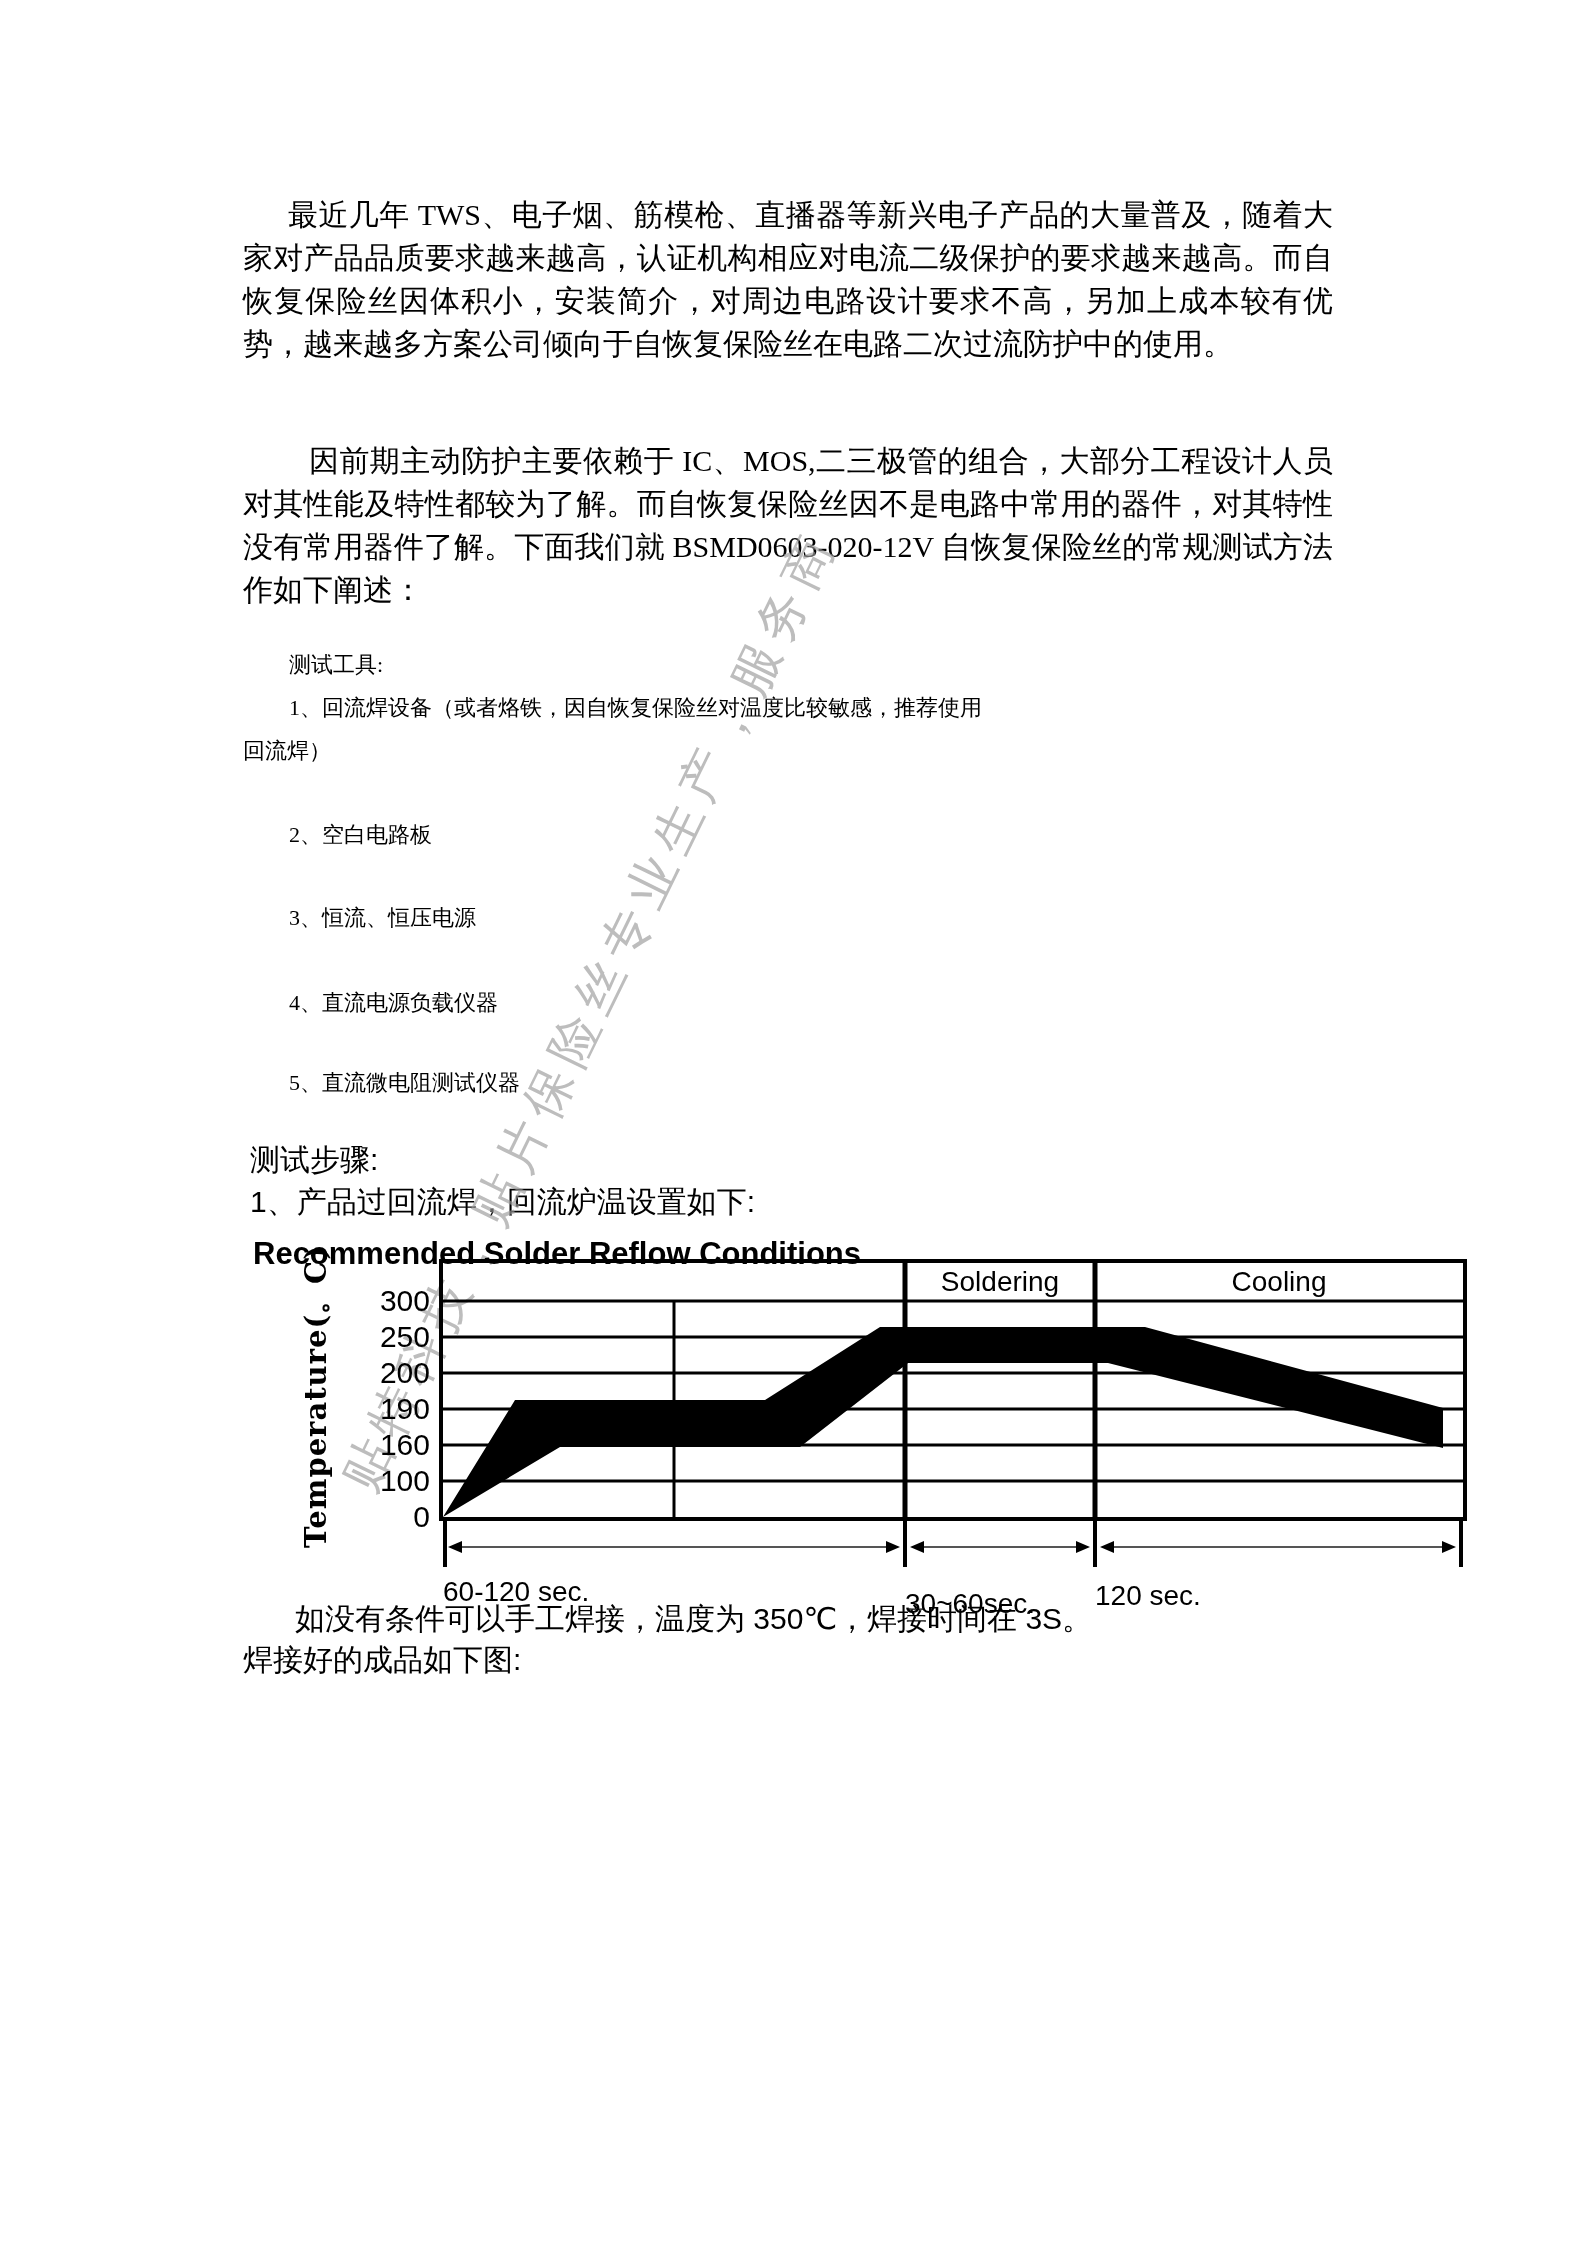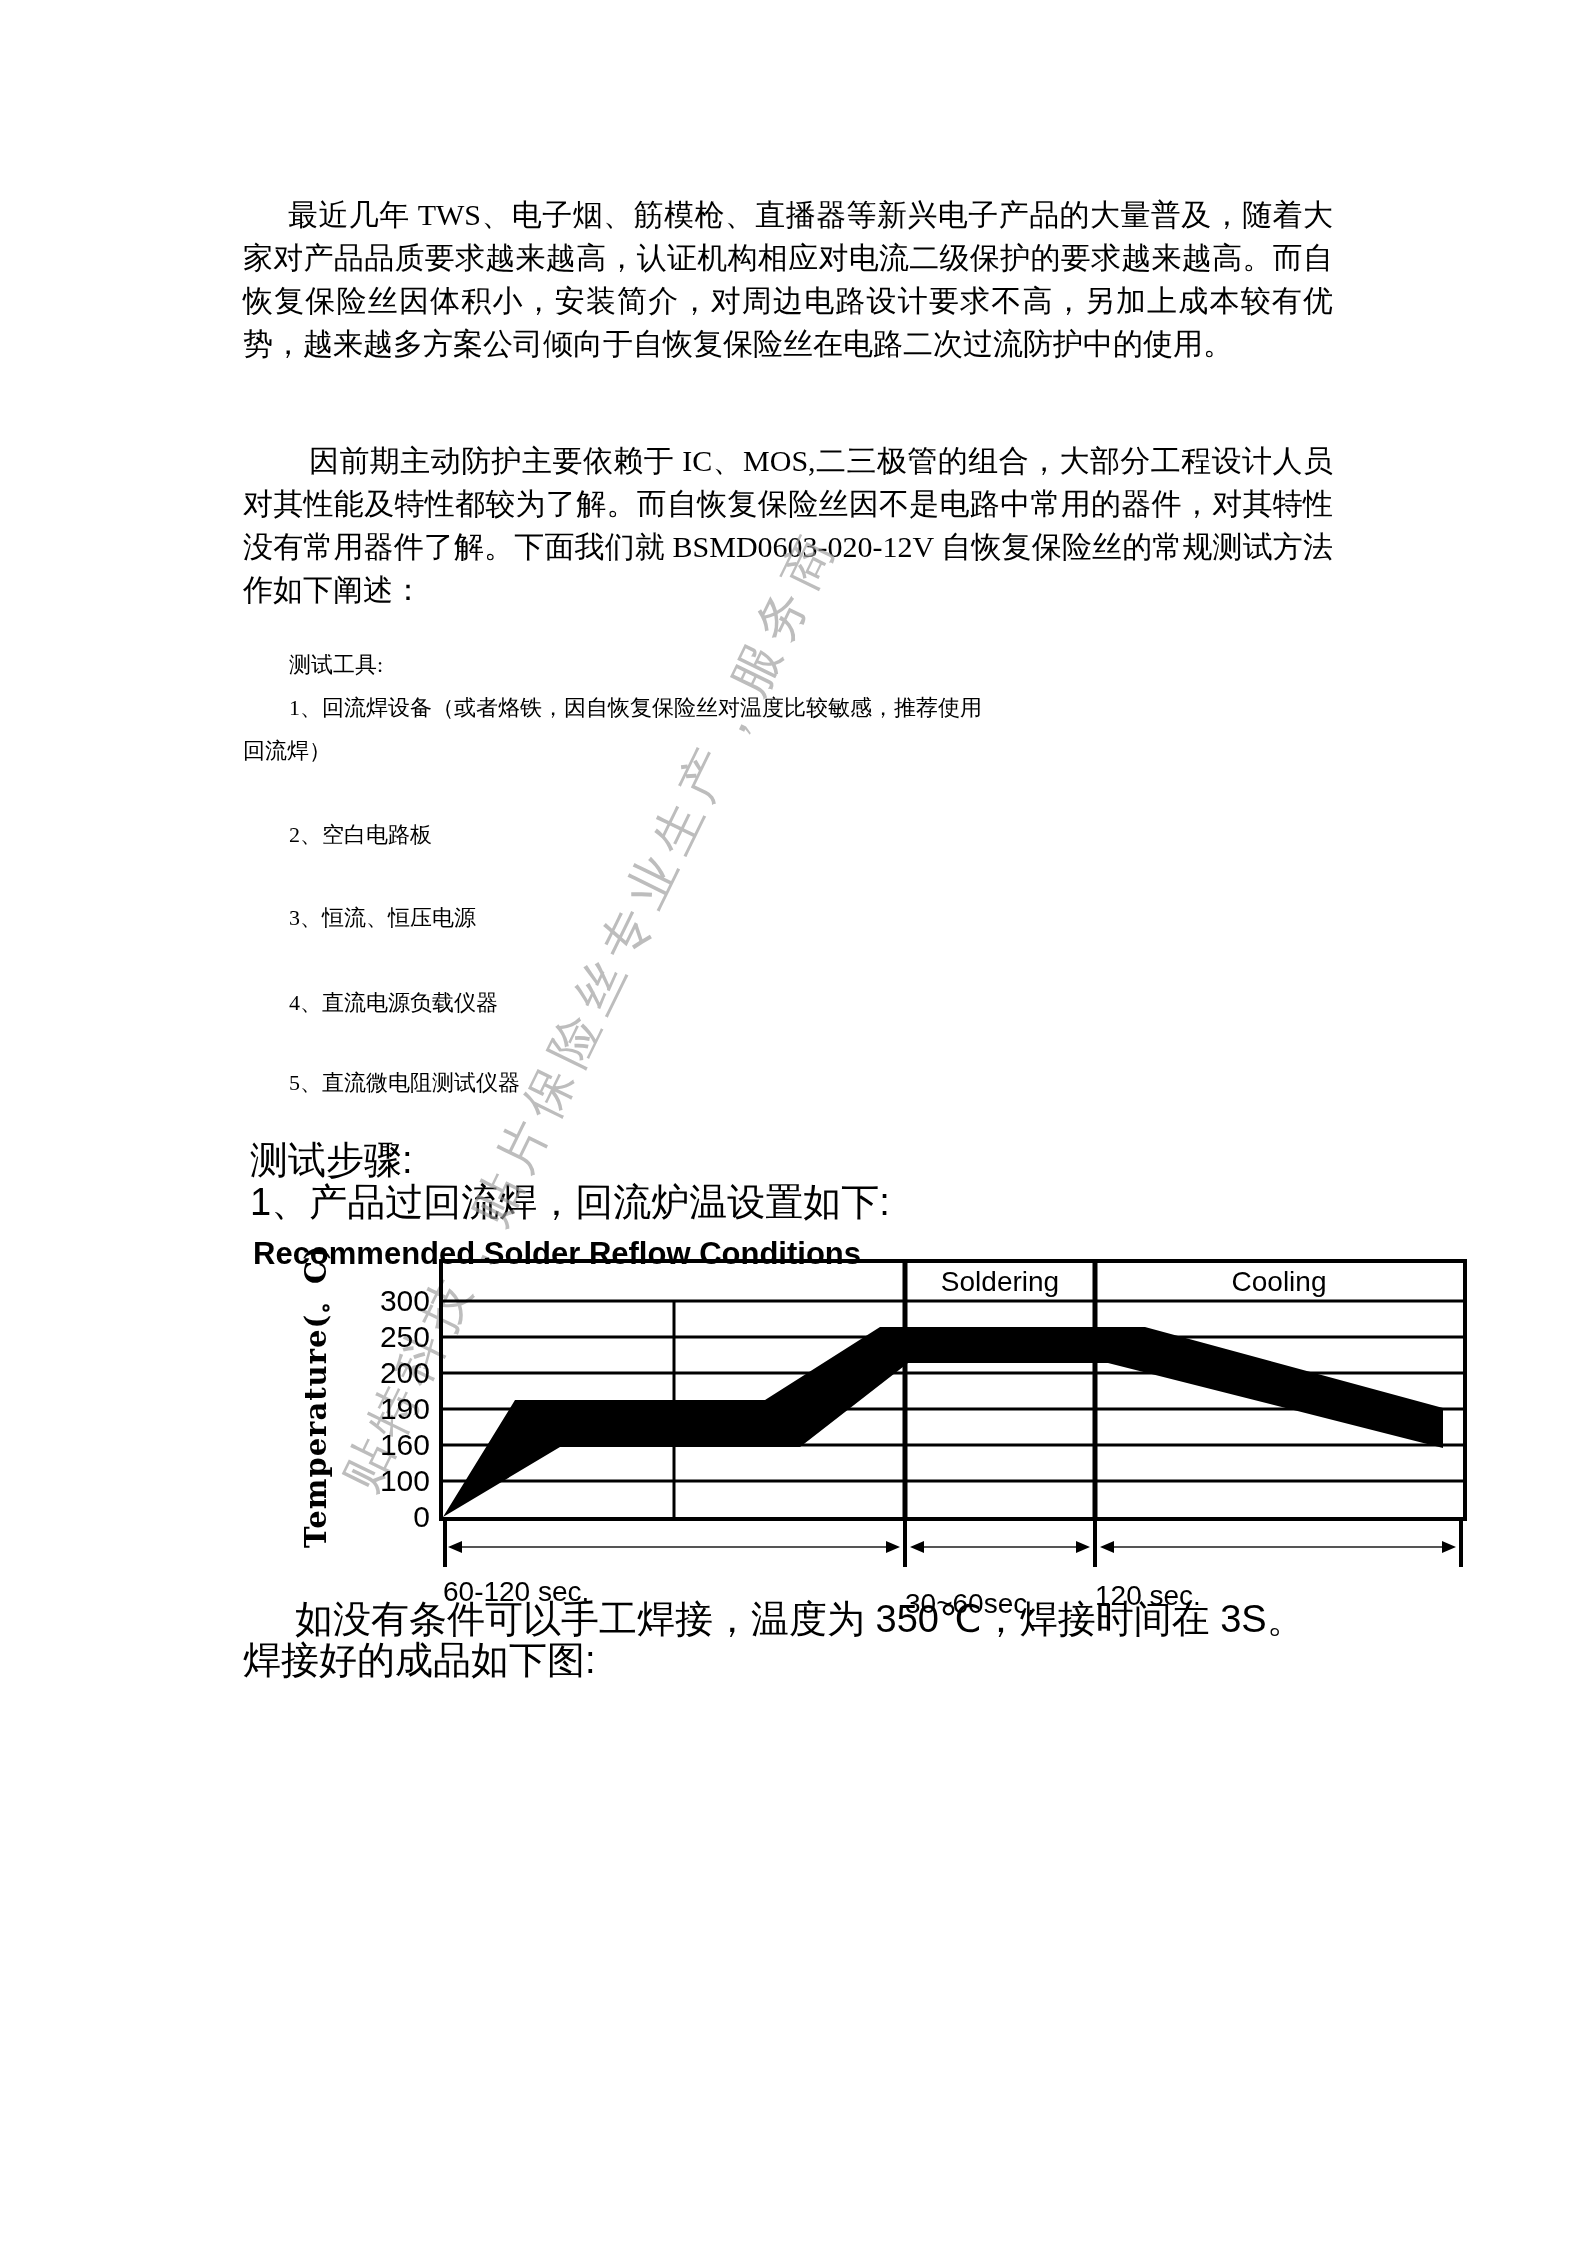--- a/index.html
+++ b/index.html
@@ -18,21 +18,21 @@
   }
   .indent15{text-indent:1.5em;}
   .indent22{text-indent:2.2em;}
   .serif-line{
     position:absolute;left:243px;
     font-size:22px;line-height:43px;white-space:nowrap;
   }
   .sans-line{
     position:absolute;left:250px;
     font-family:"Liberation Sans","DejaVu Sans",sans-serif;
-    font-size:38px;line-height:42px;white-space:nowrap;
+    font-size:30px;line-height:42px;white-space:nowrap;
   }
   .ind{padding-left:46px;}
   #watermark{
     position:absolute;left:590px;top:1010px;
     transform:translate(-50%,-50%) rotate(-64deg);
     white-space:nowrap;
     font-size:50px;letter-spacing:9px;
     color:#9a9a9a;opacity:0.65;
     z-index:1;
     font-family:"Liberation Serif","DejaVu Serif",serif;

